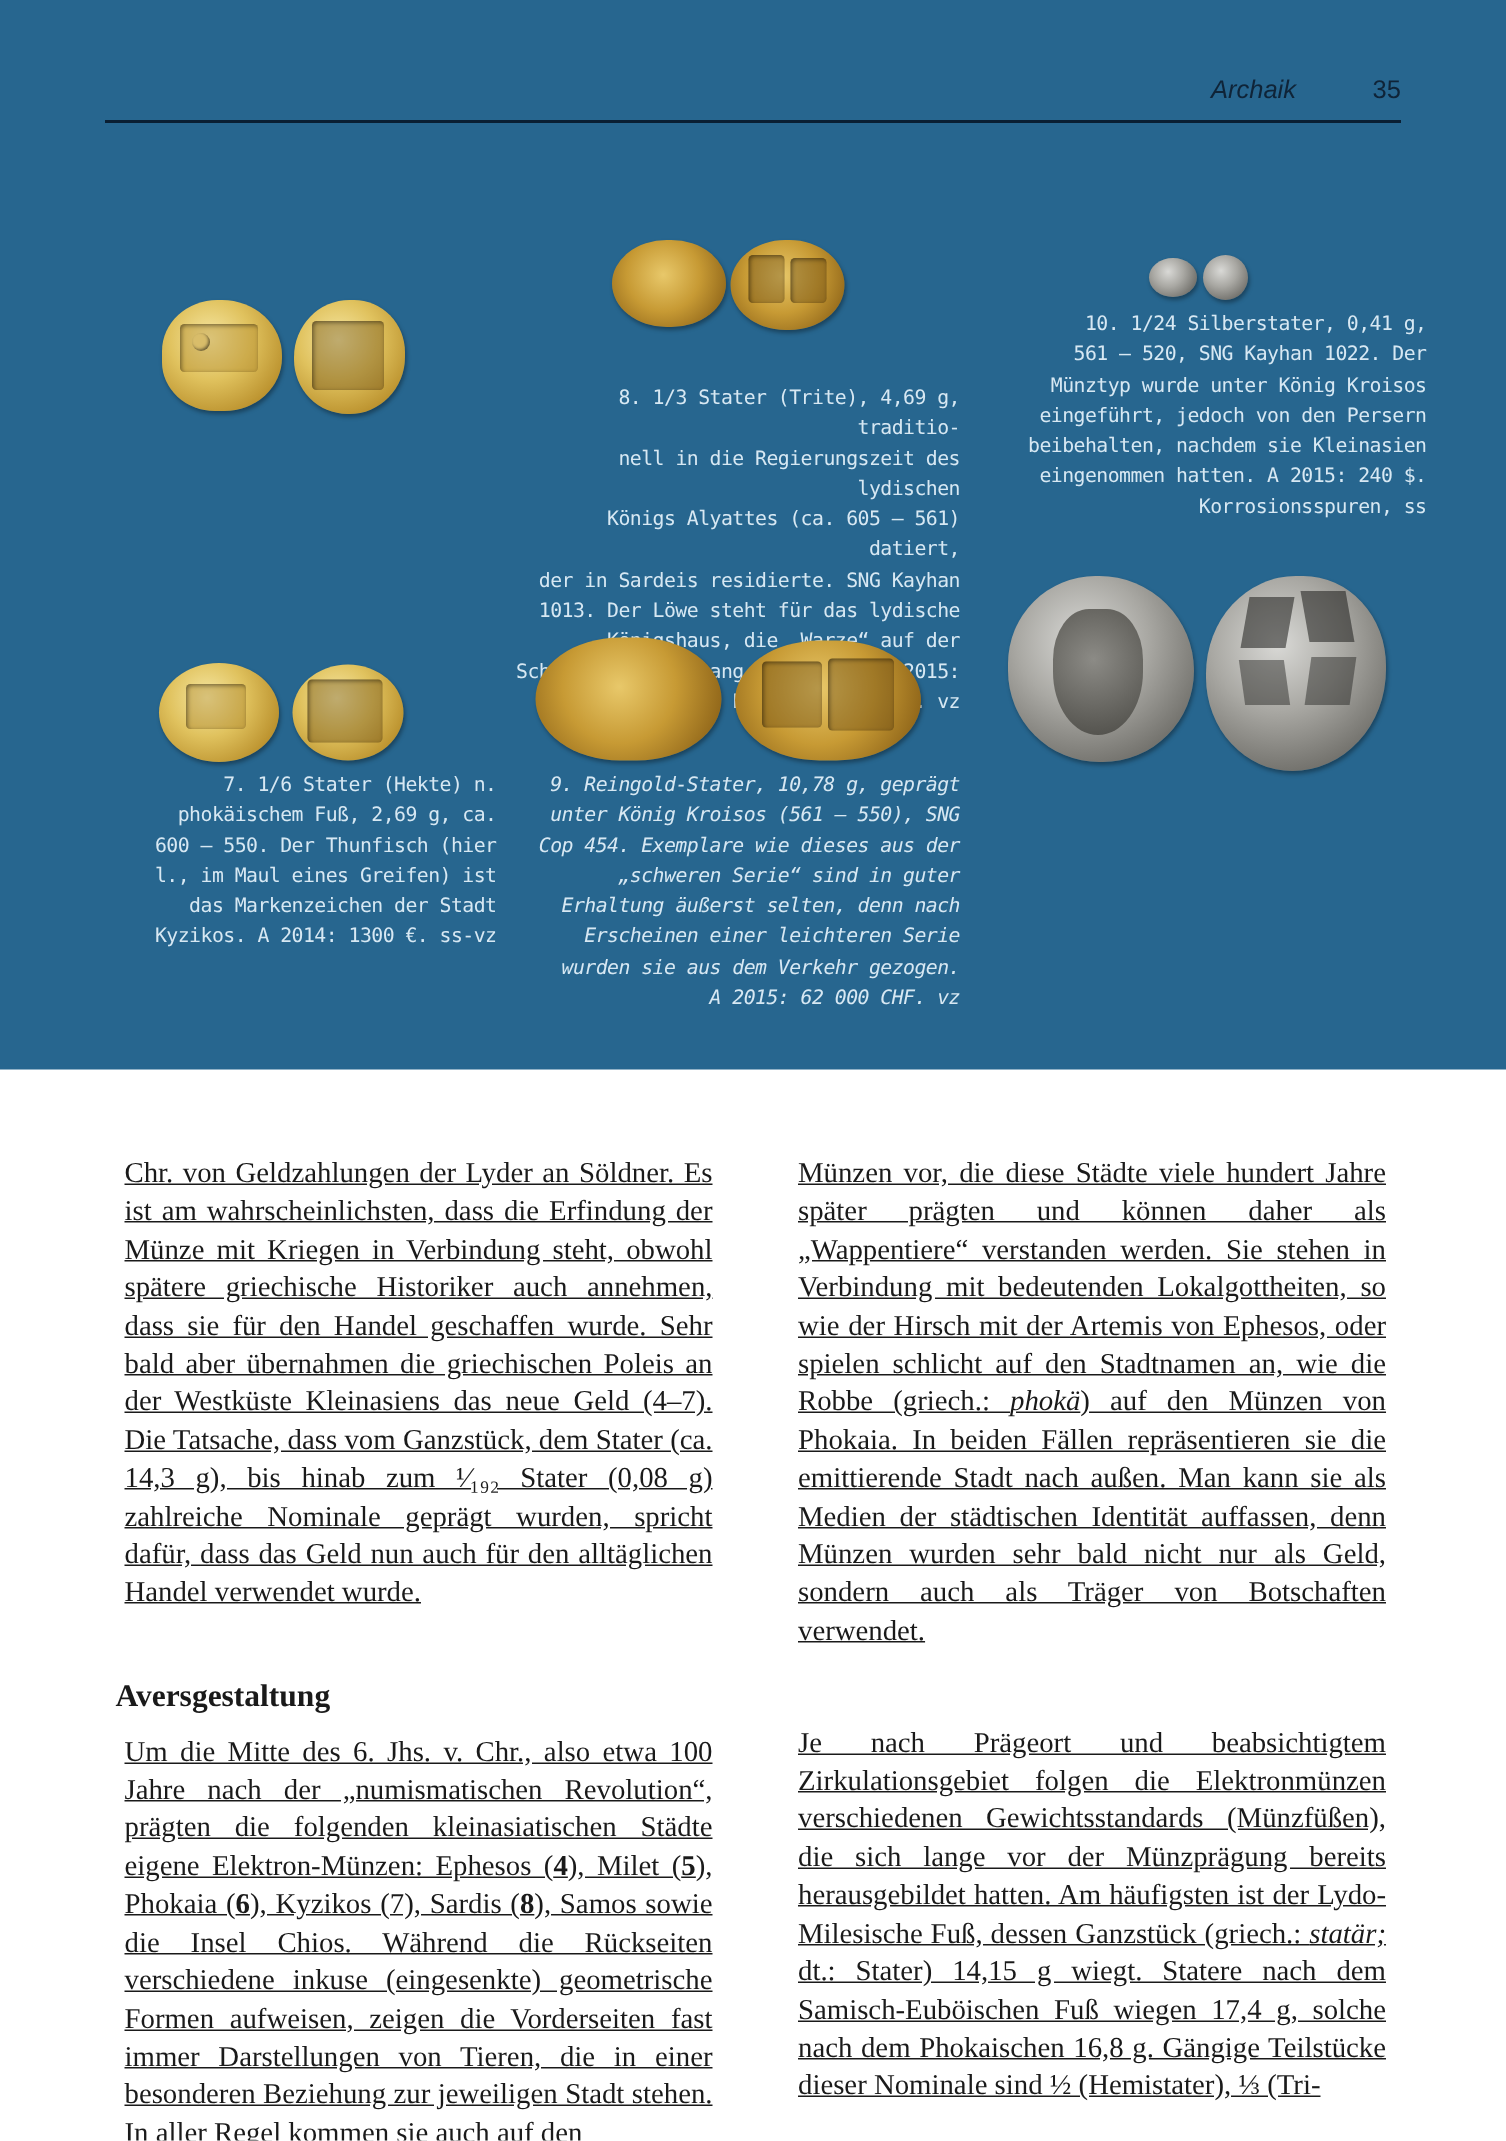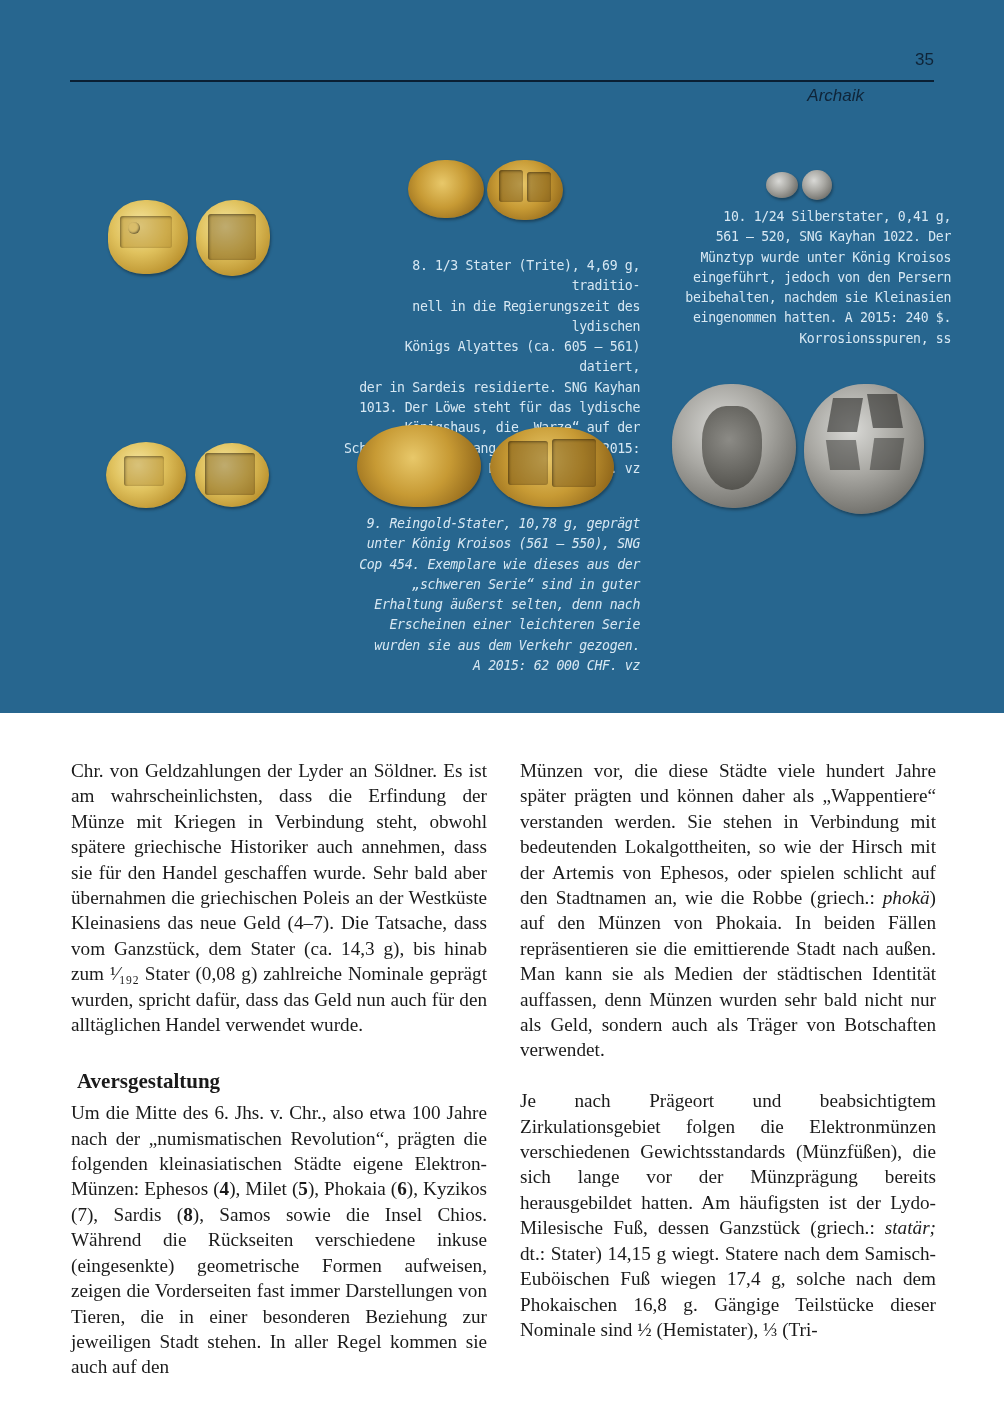--- a/index.html
+++ b/index.html
@@ -10,21 +10,21 @@
   }
   .panel {
     position: absolute; left: 0; top: 0; width: 1004px; height: 713px;
     background: #27668f;
   }
   .running-head {
     position: absolute; top: 50px; right: 70px; height: 24px;
     font-family: "Liberation Sans", sans-serif;
     color: #0f2438; font-size: 17px;
   }
-  .running-head .section { position: absolute; right: 70px; top: 0; font-style: italic; white-space: nowrap; margin-top: 36px; }
+  .running-head .section { position: absolute; right: 70px; top: 0; font-style: italic; white-space: nowrap; }
   .running-head .page { position: absolute; right: 0; top: 0; }
   .head-rule {
     position: absolute; left: 70px; top: 80px; width: 864px; height: 2px;
     background: #0a1f33;
   }
   .caption {
     position: absolute;
     font-family: "DejaVu Sans Mono", monospace;
     font-size: 13.2px; line-height: 20.3px; color: #d7e8f3;
     letter-spacing: -0.35px;
@@ -47,21 +47,21 @@
   .incuse {
     position: absolute; background: rgba(90,60,15,0.35); border-radius: 3px;
     box-shadow: inset 1px 1px 3px rgba(0,0,0,0.45);
   }
   .body-col {
     position: absolute; width: 416px;
     font-family: "Liberation Serif", serif;
     font-size: 19.2px; line-height: 25.4px; color: #1a1a1a;
     text-align: justify;
   }
-  .body-col p { margin: 0; }
+  .body-col p { margin: 12px; text-decoration: underline; }
   .body-col h3 { margin: 6px; font-size: 21px; font-weight: bold; line-height: 25.4px; }
   .gap { height: 25.4px; }
   em { font-style: italic; }
 </style>
 </head>
 <body>
 
 <div class="panel">
 
   <div class="running-head" style="width:200px;">
@@ -81,20 +81,26 @@
   </div>
 
   <div>
     <div class="coin gold" style="left:106px;top:442px;width:80px;height:66px;">
       <div class="incuse" style="left:18px;top:14px;width:40px;height:30px;background:rgba(150,110,30,0.3);"></div>
     </div>
     <div class="coin gold" style="left:195px;top:443px;width:74px;height:64px;">
       <div class="incuse" style="left:10px;top:10px;width:50px;height:42px;"></div>
     </div>
   </div>
+  <div class="caption" style="left:71px;top:514px;width:260px;">7. 1/6 Stater (Hekte) n.
+phokäischem Fuß, 2,69 g, ca.
+600 – 550. Der Thunfisch (hier
+l., im Maul eines Greifen) ist
+das Markenzeichen der Stadt
+Kyzikos. A 2014: 1300 €. ss-vz</div>
 
   <div>
     <div class="coin gold-dark" style="left:408px;top:160px;width:76px;height:58px;border-radius:50%/52%;"></div>
     <div class="coin gold-dark" style="left:487px;top:160px;width:76px;height:60px;border-radius:50%/52%;">
       <div class="incuse" style="left:12px;top:10px;width:24px;height:32px;"></div>
       <div class="incuse" style="left:40px;top:12px;width:24px;height:30px;"></div>
     </div>
   </div>
   <div class="caption" style="left:340px;top:228px;width:300px;margin-top:28px;">8. 1/3 Stater (Trite), 4,69 g, traditio-
 nell in die Regierungszeit des lydischen

